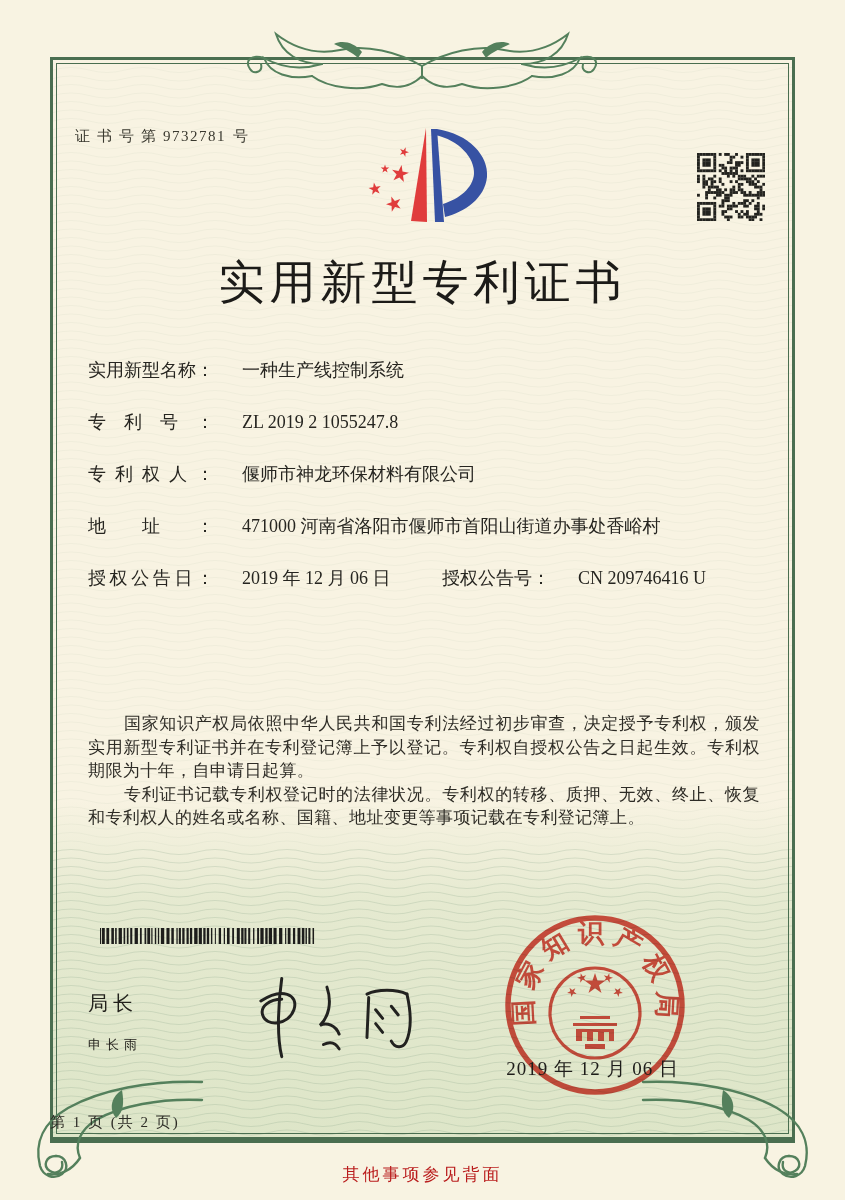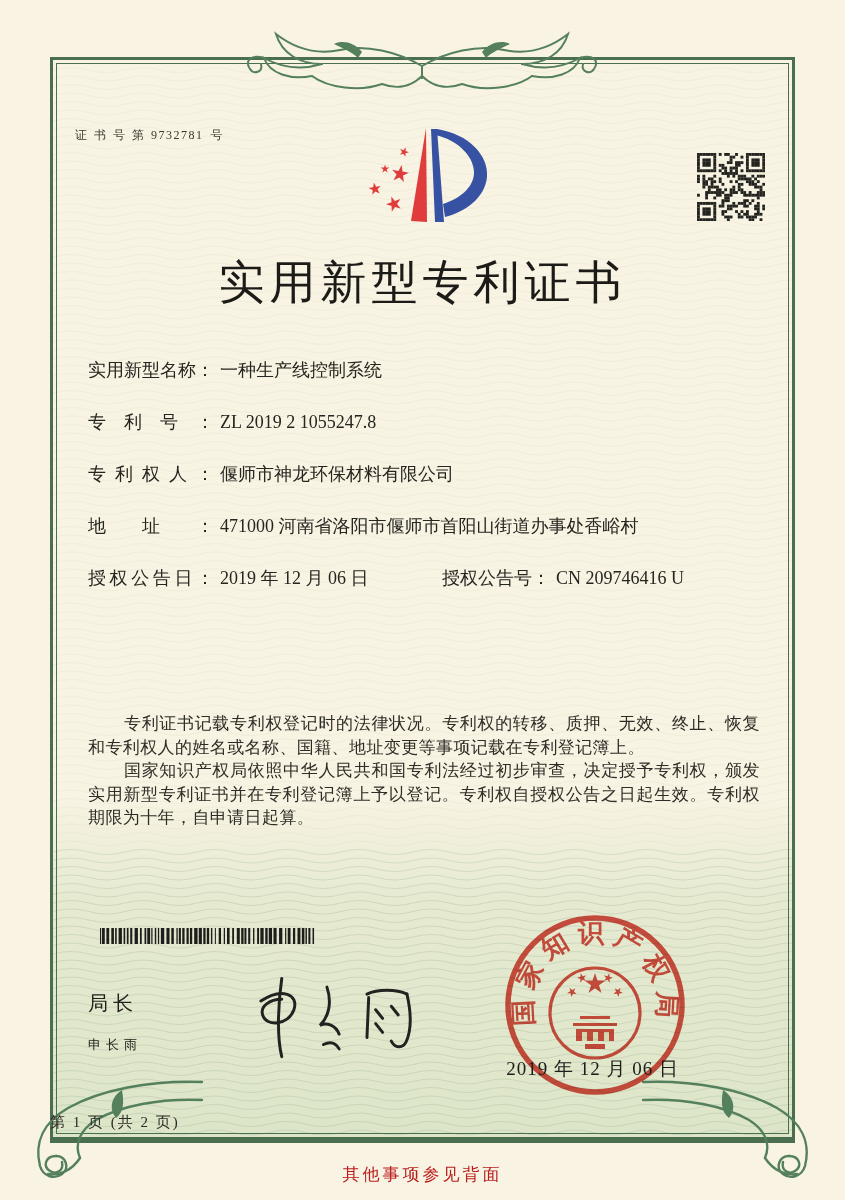--- a/index.html
+++ b/index.html
@@ -6,33 +6,33 @@
   .page{position:relative;width:845px;height:1200px;background:#f8f3e2;overflow:hidden;
         font-family:"Liberation Serif","DejaVu Serif",serif;color:#2b2a26;}
   .abs{position:absolute;}
   
   .tint{left:53px;top:800px;width:739px;height:343px;
         background:linear-gradient(180deg,rgba(214,228,196,0) 0%,rgba(206,222,186,.45) 30%,rgba(203,220,182,.6) 100%);}
   
   .frame{left:50px;top:57px;width:745px;height:1086px;border:3px solid #4a6e50;border-bottom-width:6px;box-sizing:border-box;}
   .frame-inner{position:absolute;inset:3px;border:1px solid #4a6e50;}
   
-  .cert-no{left:75px;top:127px;font-size:12px;color:#3a392f;}
+  .cert-no{left:75px;top:127px;font-size:15px;color:#3a392f;}
   .cert-no .pfx{letter-spacing:7px;}
   .cert-no .num{letter-spacing:1.5px;}
   .cert-no .sfx{margin-left:7px;}
   .logo{left:347px;top:122px;}
   .qr{left:697px;top:153px;}
   .title{left:0;top:252px;width:845px;text-align:center;font-size:46px;font-weight:400;
          letter-spacing:5px;color:#1c1b18;}
   
   .fields{left:88px;top:357px;width:672px;font-size:18px;color:#262520;}
   .field-row{height:26px;line-height:26px;margin-bottom:26px;white-space:nowrap;}
   .flabel{display:inline-block;width:126px;text-align:justify;text-align-last:justify;vertical-align:top;}
-  .fvalue{margin-left:6px;}
+  .fvalue{margin-left:28px;}
   .grant-pair2{position:absolute;left:354px;top:0;}
   .grant-row{position:relative;}
   
   .paras{left:88px;top:712px;width:672px;font-size:17px;line-height:23.5px;
          text-align:justify;color:#2e2c26;}
   .paras p{margin:0;text-indent:36px;letter-spacing:.4px;}
   
   .barcode{left:100px;top:928px;}
   .director-title{left:88px;top:990px;font-size:20px;letter-spacing:5px;color:#22211c;}
   .director-name{left:88px;top:1036px;font-size:13px;letter-spacing:5px;color:#22211c;}
@@ -540,22 +540,22 @@
     </div>
     <div class="field-row grant-row">
       <span class="flabel">授权公告日：</span><span class="fvalue">2019 年 12 月 06 日</span>
       <span class="grant-pair2">
         <span>授权公告号：</span><span class="fvalue">CN 209746416 U</span>
       </span>
     </div>
   </div>
 
   <div class="abs paras">
+    <p>国家知识产权局依照中华人民共和国专利法经过初步审查，决定授予专利权，颁发实用新型专利证书并在专利登记簿上予以登记。专利权自授权公告之日起生效。专利权期限为十年，自申请日起算。</p>
     <p>专利证书记载专利权登记时的法律状况。专利权的转移、质押、无效、终止、恢复和专利权人的姓名或名称、国籍、地址变更等事项记载在专利登记簿上。</p>
-    <p>国家知识产权局依照中华人民共和国专利法经过初步审查，决定授予专利权，颁发实用新型专利证书并在专利登记簿上予以登记。专利权自授权公告之日起生效。专利权期限为十年，自申请日起算。</p>
   </div>
 
   <svg id="barcode-svg" class="abs barcode" width="216" height="16">
       <rect x="0.00" y="0" width="1.00" height="16" fill="#1d1d1b"></rect>
       <rect x="1.85" y="0" width="2.93" height="16" fill="#1d1d1b"></rect>
       <rect x="6.39" y="0" width="2.79" height="16" fill="#1d1d1b"></rect>
       <rect x="11.33" y="0" width="2.58" height="16" fill="#1d1d1b"></rect>
       <rect x="15.12" y="0" width="1.60" height="16" fill="#1d1d1b"></rect>
       <rect x="18.59" y="0" width="3.32" height="16" fill="#1d1d1b"></rect>
       <rect x="23.56" y="0" width="1.64" height="16" fill="#1d1d1b"></rect>

